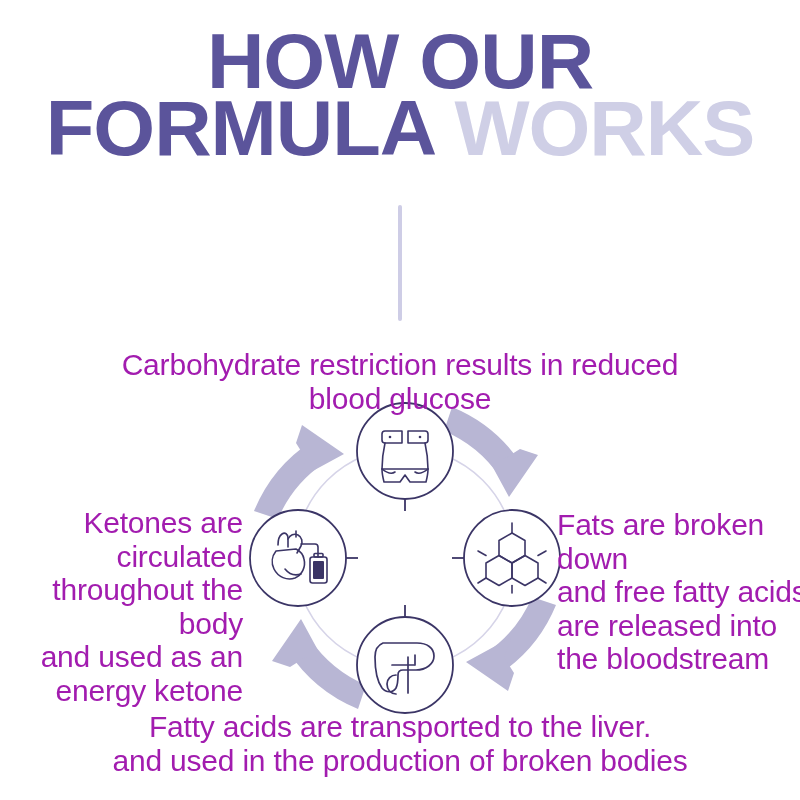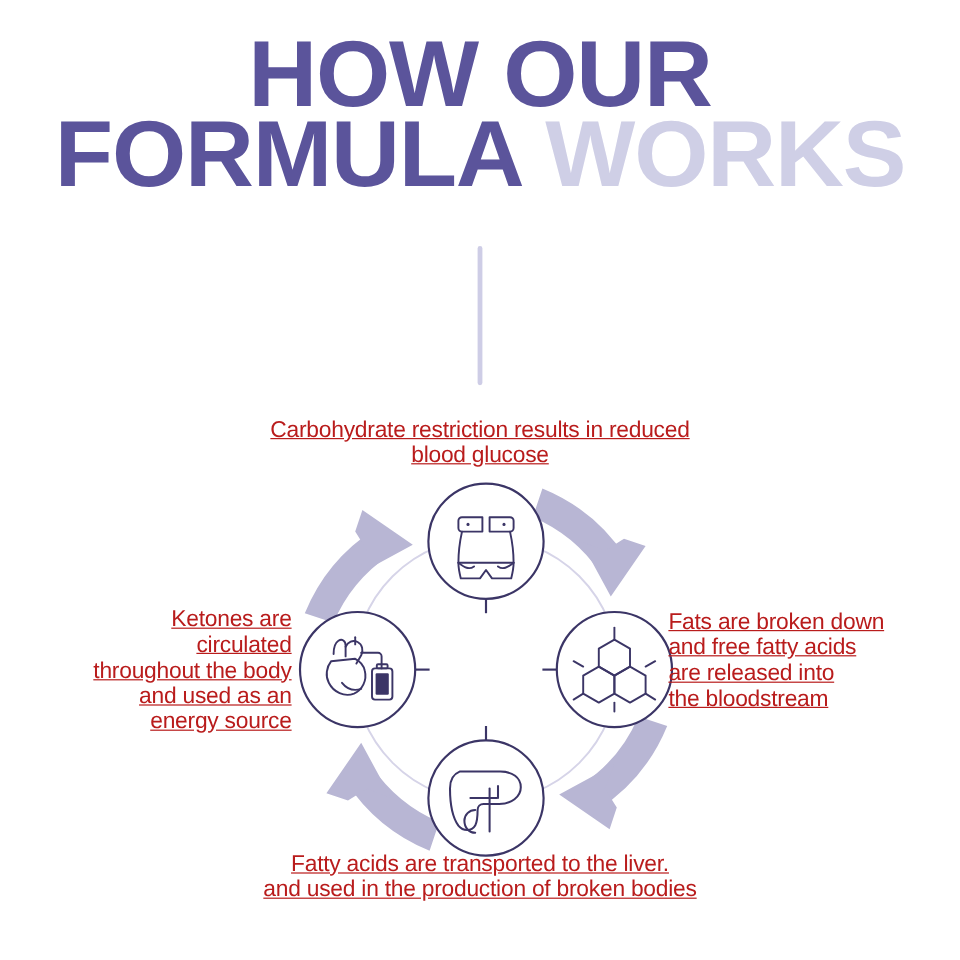--- a/index.html
+++ b/index.html
@@ -62,28 +62,27 @@
     left: 240px;
     top: 393px;
     width: 330px;
     height: 330px;
   }
   #cycle svg { display: block; }
 
   
   .label {
     position: absolute;
-    color: #b91c1c;
+    color: #a21caf;
     font-family: "Liberation Sans", sans-serif;
-    font-size: 19px;
+    font-size: 30px;
     line-height: 1.12;
     letter-spacing: -0.2px;
     white-space: pre-line;
     user-select: none;
-    text-decoration: underline;
   }
   #label-top {
     left: 100px;
     top: 348px;
     width: 600px;
     text-align: center;
   }
   #label-right {
     left: 557px;
     top: 508px;
@@ -258,13 +257,13 @@
 are released into
 the bloodstream</div>
 
 <div class="label" id="label-bottom">Fatty acids are transported to the liver.
 and used in the production of broken bodies</div>
 
 <div class="label" id="label-left">Ketones are
 circulated
 throughout the body
 and used as an
-energy source</div>
+energy ketone</div>
 
 </body></html>

